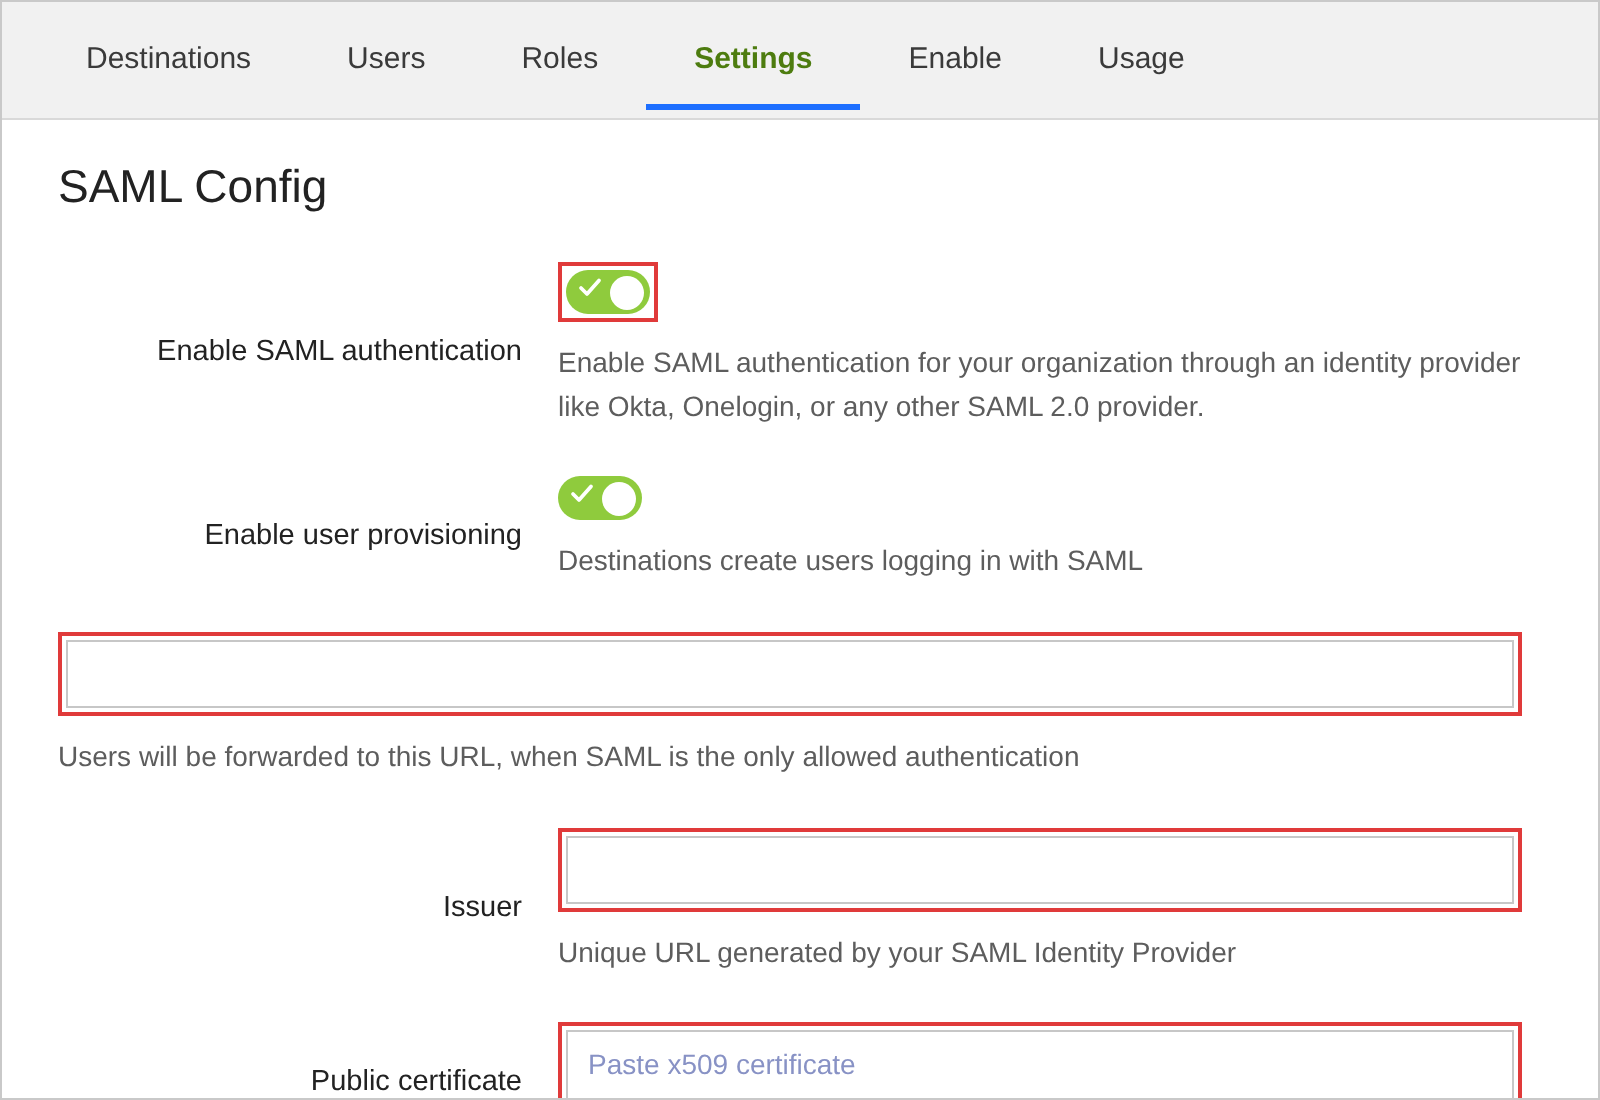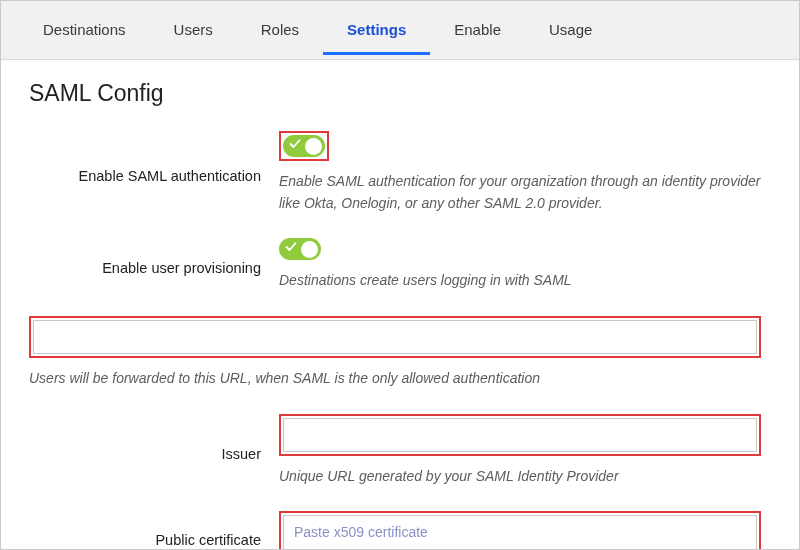--- a/index.html
+++ b/index.html
@@ -1,26 +1,26 @@
 <!DOCTYPE html>
 <html><head>
 <meta charset="utf-8">
 <style>
   * { box-sizing: border-box; margin: 0; padding: 0; }
   html, body { width: 800px; height: 550px; font-family: -apple-system, BlinkMacSystemFont, "Segoe UI", Helvetica, Arial, sans-serif; color: #222; background: #fff; }
   body { border: 1px solid #c9c9c9; }
   .tabbar { background: #f1f1f1; border-bottom: 1px solid #d9d9d9; display: flex; padding: 4px 18px; }
   .tab { padding: 16px 24px 14px 24px; font-size: 15px; color: #3a3a3a; cursor: pointer; border-bottom: 3px solid transparent; }
-  .tab.active { font-weight: 600; color: #1d4ed8; border-bottom: 3px solid #1d6fff; }
+  .tab.active { font-weight: 600; color: #4d7c0f; border-bottom: 3px solid #1d6fff; }
   .page { padding: 20px 28px 10px 28px; }
   .page h2 { font-size: 23px; font-weight: 500; margin-bottom: 24px; color: #222; }
   .row { display: flex; align-items: center; margin-bottom: 24px; }
   .label-col { width: 250px; min-width: 250px; text-align: right; padding-right: 18px; padding-top: 6px; font-size: 14.5px; color: #222; }
   .control-col { flex: 1; padding-right: 10px; }
-  .helper { font-size: 14px; color: #5d5d5d; margin-top: 10px; line-height: 1.55; font-style: italic; }
+  .helper { font-size: 14px; color: #5d5d5d; margin-top: 10px; line-height: 1.55; }
   
   .toggle { width: 42px; height: 22px; background: #8fcb3d; border-radius: 11px; position: relative; display: inline-block; cursor: pointer; vertical-align: middle;}
   .toggle .knob { width: 17px; height: 17px; background: #fff; border-radius: 50%; position: absolute; top: 2.5px; right: 3px; }
   .toggle .check { position: absolute; left: 6px; top: 3px; }
   .toggle .check svg { width: 12px; height: 12px; display:block;}
   
   .textbox { width: 100%; height: 34px; border: 1px solid #c7c7c7; padding: 6px 10px; font-size: 14px; background: #fff; }
   .textbox::placeholder { color: #8892c5; }
   .textarea { width: 100%; height: 40px; border: 1px solid #c7c7c7; padding: 8px 10px; font-size: 14px; background: #fff; resize: none; font-family: inherit;}
   .textarea::placeholder { color: #8892c5; }

